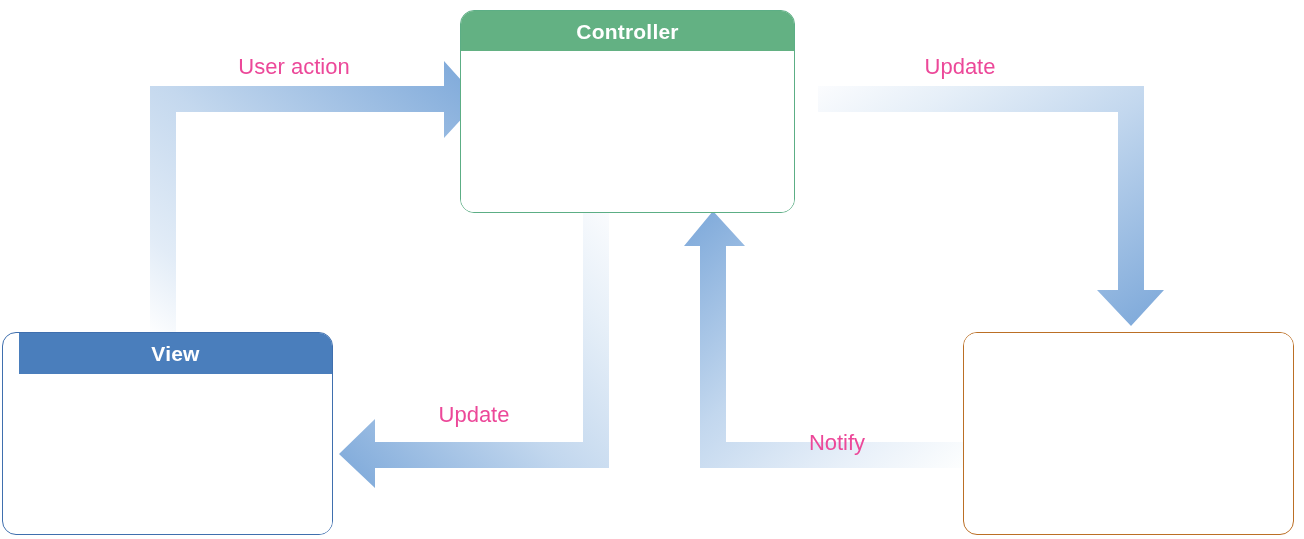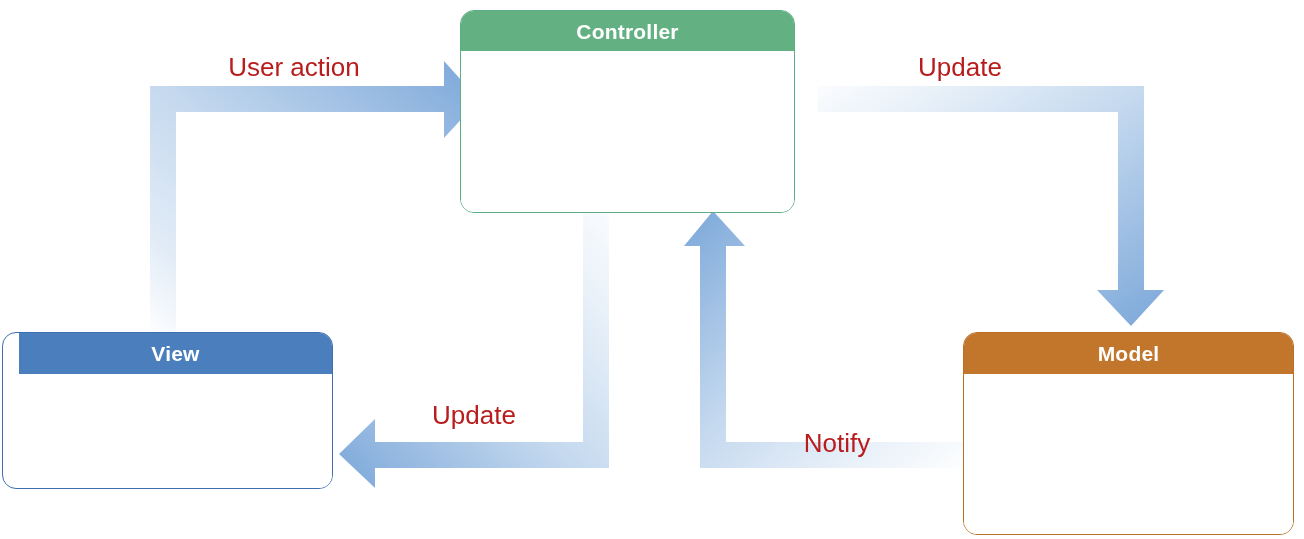--- a/index.html
+++ b/index.html
@@ -66,21 +66,21 @@
     height: 40px;
     background: #63b183;
   }
   #node-controller .body { height: 161px; }
 
   
   #node-view {
     left: 2px;
     top: 332px;
     width: 331px;
-    height: 157px;
+    height: 203px;
     border: 1.6px solid #3f6fae;
     padding-left: 16px;
   }
   #node-view .hdr {
     height: 41px;
     background: #4a7ebc;
   }
   #node-view .body { height: 160px; }
 
   
@@ -93,23 +93,23 @@
   }
   #node-model .hdr {
     height: 41px;
     background: #c1762c;
   }
   #node-model .body { height: 160px; }
 
   
   .edge-label {
     position: absolute;
-    font-size: 26px;
+    font-size: 22px;
     line-height: 1;
-    color: #b91c1c;
+    color: #ec4899;
     white-space: nowrap;
     transform: translate(-50%, -50%);
   }
   #label-user-action { left: 294px; top: 67px; }
   #label-update-top  { left: 960px; top: 67px; }
   #label-update-bot  { left: 474px; top: 415px; }
   #label-notify      { left: 837px; top: 415px; margin-top: 28px; }
 </style>
 </head>
 <body>
@@ -197,21 +197,20 @@
     <div class="hdr">Controller</div>
     <div class="body"></div>
   </div>
 
   <div class="node" id="node-view">
     <div class="hdr">View</div>
     <div class="body"></div>
   </div>
 
   <div class="node" id="node-model">
-    <div class="hdr">Model</div>
     <div class="body"></div>
   </div>
 
   <div class="edge-label" id="label-user-action">User action</div>
   <div class="edge-label" id="label-update-top">Update</div>
   <div class="edge-label" id="label-update-bot">Update</div>
   <div class="edge-label" id="label-notify">Notify</div>
 
 </div>
 

